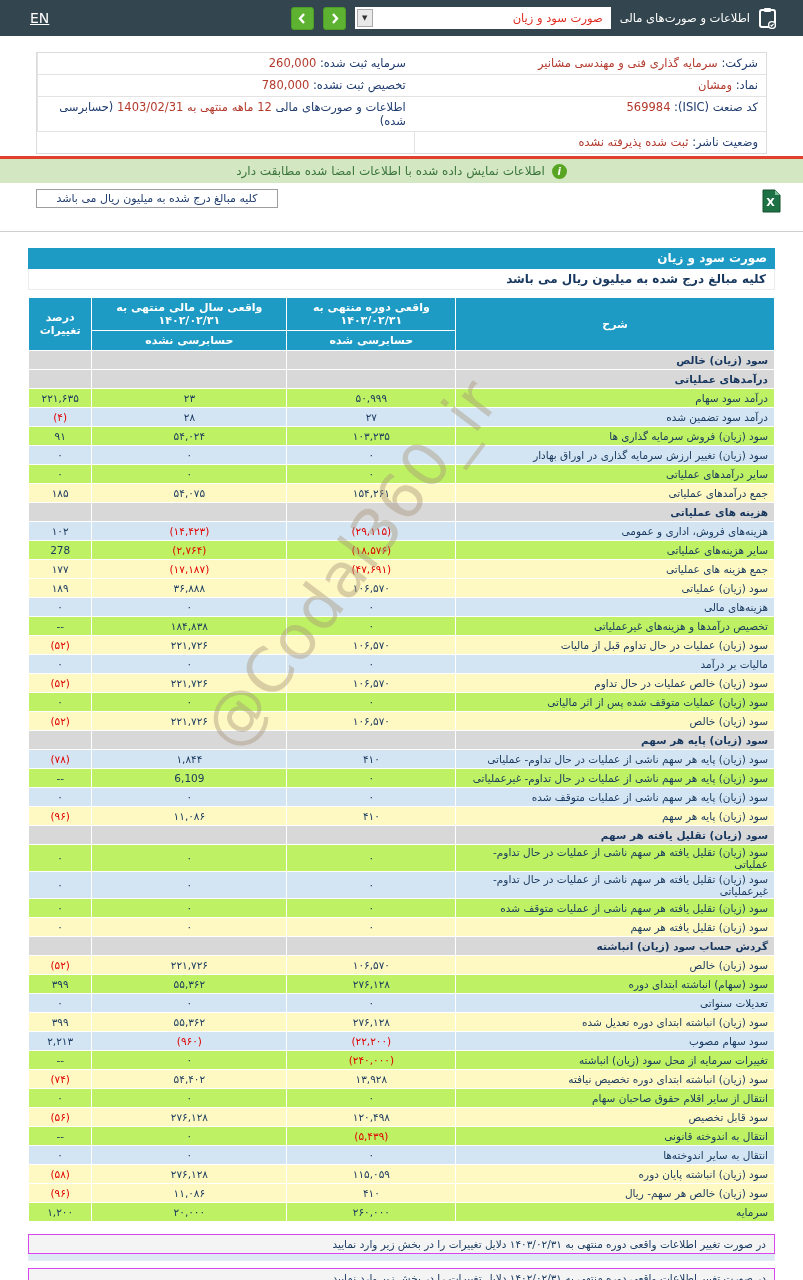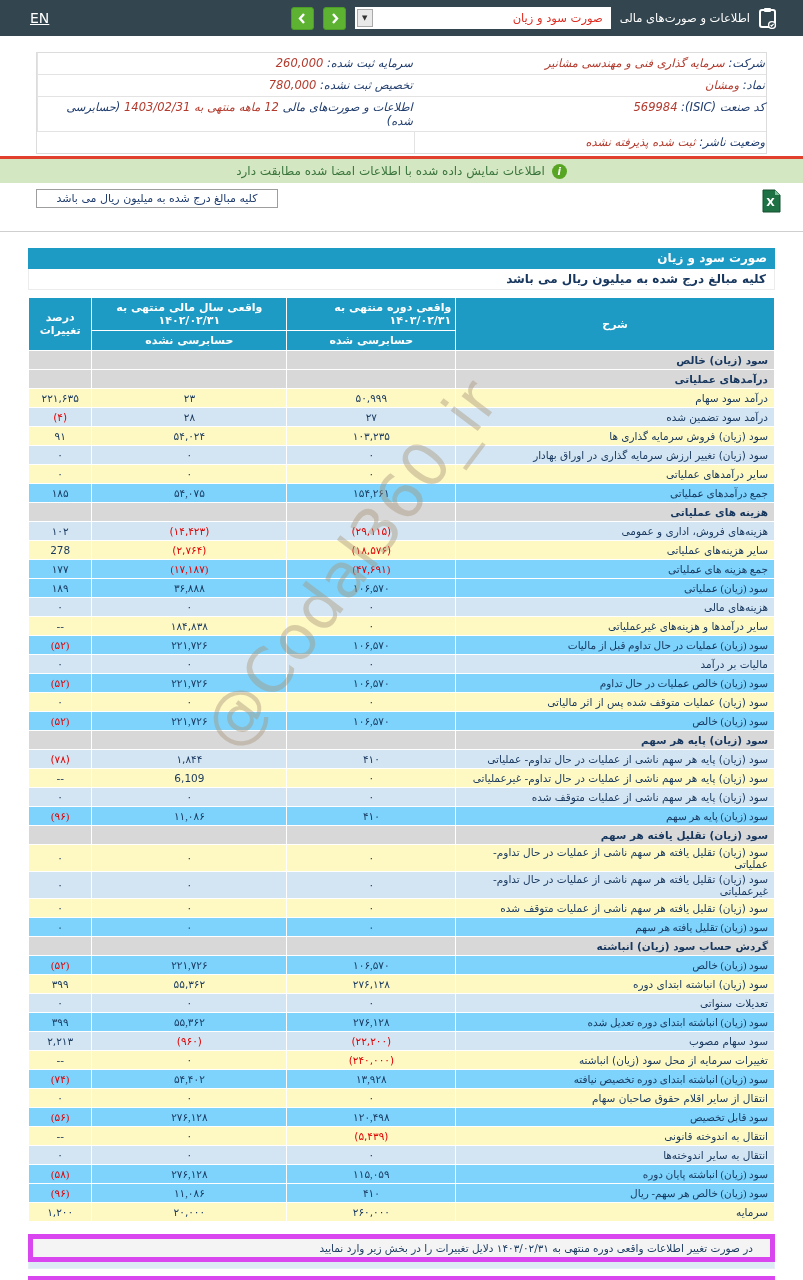--- a/index.html
+++ b/index.html
@@ -18,21 +18,21 @@
     border:1px solid #aaa; display:flex; align-items:center; justify-content:center;
     font-size:7px; color:#333; }
   .navbtn { width:23px; height:23px; background:#5db231; border:1px solid #4c9d26;
     border-radius:3px; display:flex; align-items:center; justify-content:center; cursor:pointer; padding:0; }
   .en-link { color:#fff; font-size:14px; text-decoration:underline; cursor:pointer; }
 
   
   .info { margin:16px 36px 0; border:1px solid #dcdcdc; font-size:11.5px; }
   .info-row { display:grid; grid-template-columns:1fr 1.07fr; border-bottom:1px solid #e3e3e3; }
   .info-row:last-child { border-bottom:none; }
-  .info-cell { padding:3px 1px; min-height:21px;font-style:italic; }
+  .info-cell { padding:3px 8px; min-height:21px; }
   .info-cell.sep { border-left:1px solid #e3e3e3; }
   .lblt { color:#1f3c6e; }
   .valr { color:#b33a2d; }
   .redline { height:3px; background:#e2402e; margin-top:2px; }
 
   
   .banner { background:#d3e7c2; height:24px; display:flex; align-items:center;
     justify-content:center; gap:7px; font-size:12px; color:#3c763d; }
   .info-ico { width:15px; height:15px; border-radius:50%; background:#58a524; color:#fff;
     font-size:10px; font-weight:bold; display:flex; align-items:center; justify-content:center;
@@ -51,40 +51,40 @@
     font-size:12px; padding:3px 8px; height:21px; }
   .bold-note { margin:0 28px; border:1px solid #ececec; border-top:none; color:#17375e;
     font-weight:bold; font-size:12px; padding:3px 8px; background:#fff; }
 
   
   .tbl-wrap { position:relative; margin:7px 28px 0; }
   table { width:100%; border-collapse:separate; border-spacing:1px; }
   thead th { background:#1d9bc4; color:#fff; font-size:11px; font-weight:bold;
     padding:3px 4px; text-align:center; vertical-align:middle; }
   th.c-desc { width:316px; }
-  th.c-cur  { width:167px;text-align:right; }
+  th.c-cur  { width:167px; }
   th.c-prev { width:193px; }
   th.c-pct  { width:62px; }
   tbody td { font-size:10.5px; height:18px; padding:1px 6px; vertical-align:middle; }
   td.lbl { color:#17375e; text-align:right; }
   td.num { text-align:center; color:#17375e; direction:ltr; }
   td.num.neg { color:#e00000; }
-  tr.gray td  { background:#fef9c3; }
+  tr.gray td  { background:#bef264; }
   tr.blue td  { background:#d3e5f2; }
-  tr.total td { background:#7dd3fc;font-family:Liberation Serif, serif; }
+  tr.total td { background:#fef9c3; }
   tr.section td { background:#d8d8d8; font-weight:bold; }
 
   .watermark { position:absolute; left:88px; top:230px; width:470px; text-align:center;
     transform:rotate(-53deg); font-size:62px; color:rgba(168,148,118,0.42);
     direction:ltr; pointer-events:none; white-space:nowrap; letter-spacing:1px; }
 
   
   .notes { margin:12px 28px 0; }
-  .note-bar { background:#f4f4f4; border:5px solid #d946ef; color:#17375e; font-size:10.5px;
-    padding:3px 17px; }
+  .note-bar { background:#f4f4f4; border:1px solid #d946ef; color:#17375e; font-size:10.5px;
+    padding:3px 8px; }
   .note-strip { height:7px; background:#dde9f4; border:1px solid #e6eef6; border-top:none; }
   .note-gap { height:7px; }
 </style>
 </head>
 <body>
 
 <div class="topbar">
   <div class="topbar-right">
     <span style="display:flex;">
       <svg width="18" height="22" viewBox="0 0 18 22">
@@ -247,21 +247,21 @@
           <td class="num">۳۶,۸۸۸</td>
           <td class="num">۱۸۹</td>
         </tr>
         <tr class="blue">
           <td class="lbl">هزینه‌های مالی</td>
           <td class="num">۰</td>
           <td class="num">۰</td>
           <td class="num">۰</td>
         </tr>
         <tr class="gray">
-          <td class="lbl">سایر درآمدها و هزینه‌های غیرعملیاتی</td>
+          <td class="lbl">تخصیص درآمدها و هزینه‌های غیرعملیاتی</td>
           <td class="num">۰</td>
           <td class="num">۱۸۴,۸۳۸</td>
           <td class="num">--</td>
         </tr>
         <tr class="total">
           <td class="lbl">سود (زیان) عملیات در حال تداوم قبل از مالیات</td>
           <td class="num">۱۰۶,۵۷۰</td>
           <td class="num">۲۲۱,۷۲۶</td>
           <td class="num neg">(۵۲)</td>
         </tr>
@@ -355,21 +355,21 @@
           <td class="num"></td>
           <td class="num"></td>
         </tr>
         <tr class="total">
           <td class="lbl">سود (زیان) خالص</td>
           <td class="num">۱۰۶,۵۷۰</td>
           <td class="num">۲۲۱,۷۲۶</td>
           <td class="num neg">(۵۲)</td>
         </tr>
         <tr class="gray">
-          <td class="lbl">سود (زیان) انباشته ابتدای دوره</td>
+          <td class="lbl">سود (سهام) انباشته ابتدای دوره</td>
           <td class="num">۲۷۶,۱۲۸</td>
           <td class="num">۵۵,۳۶۲</td>
           <td class="num">۳۹۹</td>
         </tr>
         <tr class="blue">
           <td class="lbl">تعدیلات سنواتی</td>
           <td class="num">۰</td>
           <td class="num">۰</td>
           <td class="num">۰</td>
         </tr>

